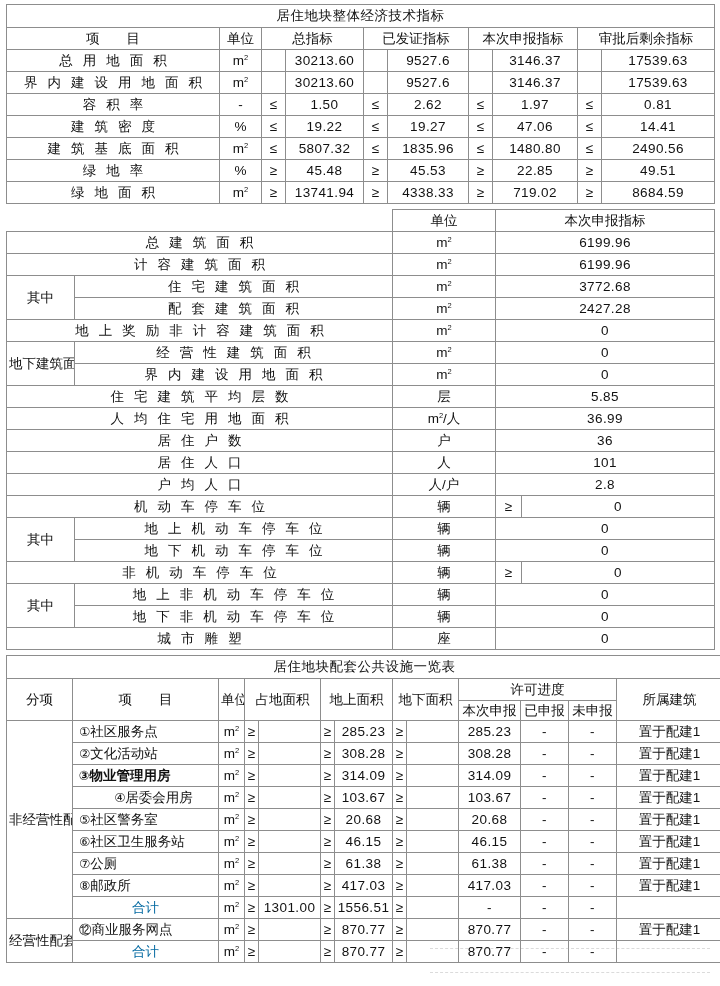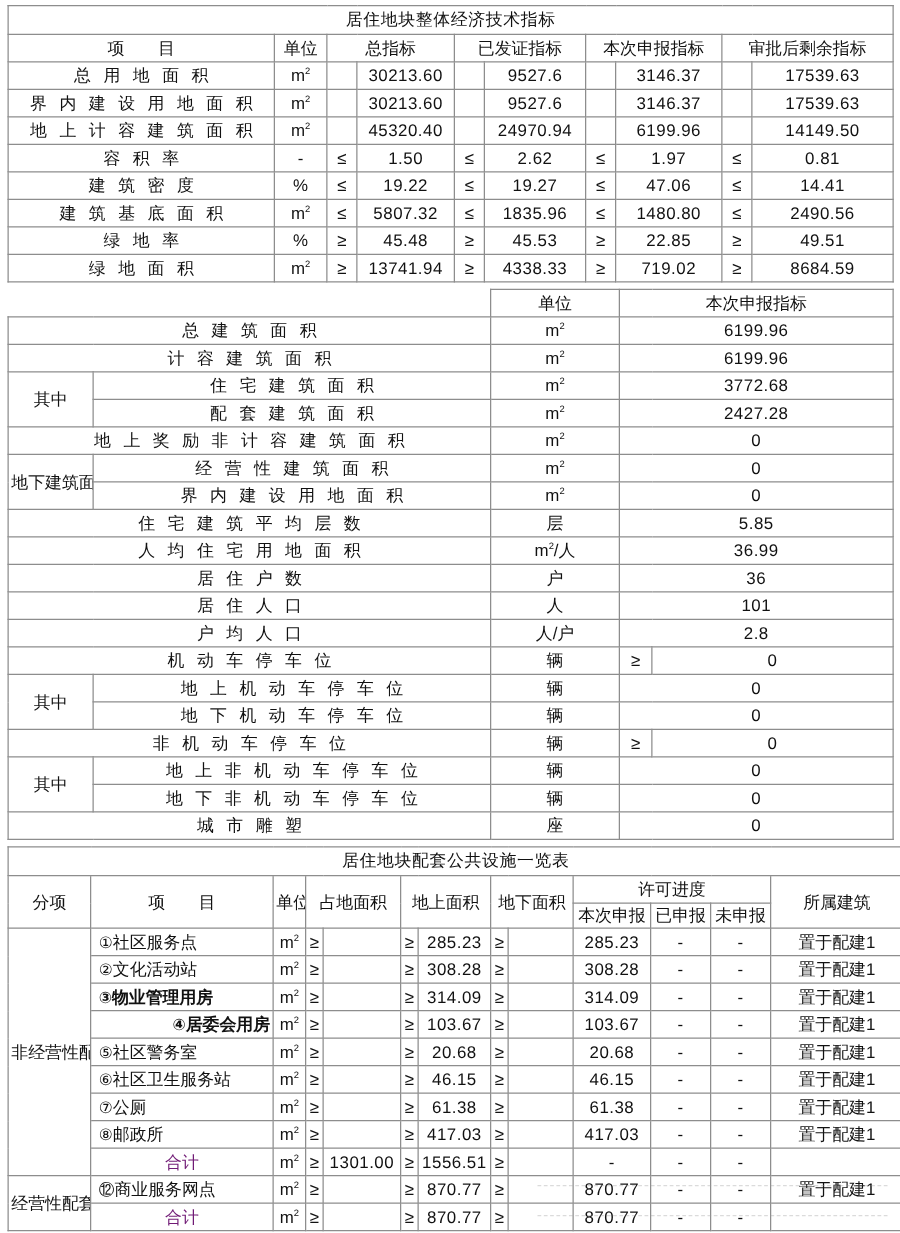--- a/index.html
+++ b/index.html
@@ -79,21 +79,21 @@
   .nb {
     border: none !important;
   }
   .sub2 {
     font-size: 13px;
   }
   .circled {
     font-size: 12.5px;
   }
   .total-label {
-    color: #701a75;
+    color: #0369a1;
   }
   .watermark {
     position: absolute;
     left: 430px;
     top: 946px;
     width: 280px;
     height: 34px;
     pointer-events: none;
     opacity: 0.35;
   }
@@ -150,32 +150,20 @@
           <td class="item-spaced">界内建设用地面积</td>
           <td class="unit">m<sup>2</sup></td>
           <td class="op"></td>
           <td class="num">30213.60</td>
           <td class="op"></td>
           <td class="num">9527.6</td>
           <td class="op"></td>
           <td class="num">3146.37</td>
           <td class="op"></td>
           <td class="num">17539.63</td>
-        </tr>
-        <tr class="row">
-          <td class="item-spaced">地上计容建筑面积</td>
-          <td class="unit">m<sup>2</sup></td>
-          <td class="op"></td>
-          <td class="num">45320.40</td>
-          <td class="op"></td>
-          <td class="num">24970.94</td>
-          <td class="op"></td>
-          <td class="num">6199.96</td>
-          <td class="op"></td>
-          <td class="num">14149.50</td>
         </tr>
         <tr class="row">
           <td class="item-spaced">容积率</td>
           <td class="unit">-</td>
           <td class="op">≤</td>
           <td class="num">1.50</td>
           <td class="op">≤</td>
           <td class="num">2.62</td>
           <td class="op">≤</td>
           <td class="num">1.97</td>
@@ -428,21 +416,21 @@
           <td class="op">≥</td>
           <td class="num">314.09</td>
           <td class="op">≥</td>
           <td class="num"></td>
           <td class="num">314.09</td>
           <td class="num">-</td>
           <td class="num">-</td>
           <td>置于配建1</td>
         </tr>
         <tr class="row">
-          <td style="text-align: right; padding-left: 18px; font-weight: bold;"><span class="circled">④</span><span>居委会用房</span></td>
+          <td style="text-align: center; padding-left: 18px;"><span class="circled">④</span><span>居委会用房</span></td>
           <td class="unit">m<sup>2</sup></td>
           <td class="op">≥</td>
           <td class="num"></td>
           <td class="op">≥</td>
           <td class="num">103.67</td>
           <td class="op">≥</td>
           <td class="num"></td>
           <td class="num">103.67</td>
           <td class="num">-</td>
           <td class="num">-</td>

